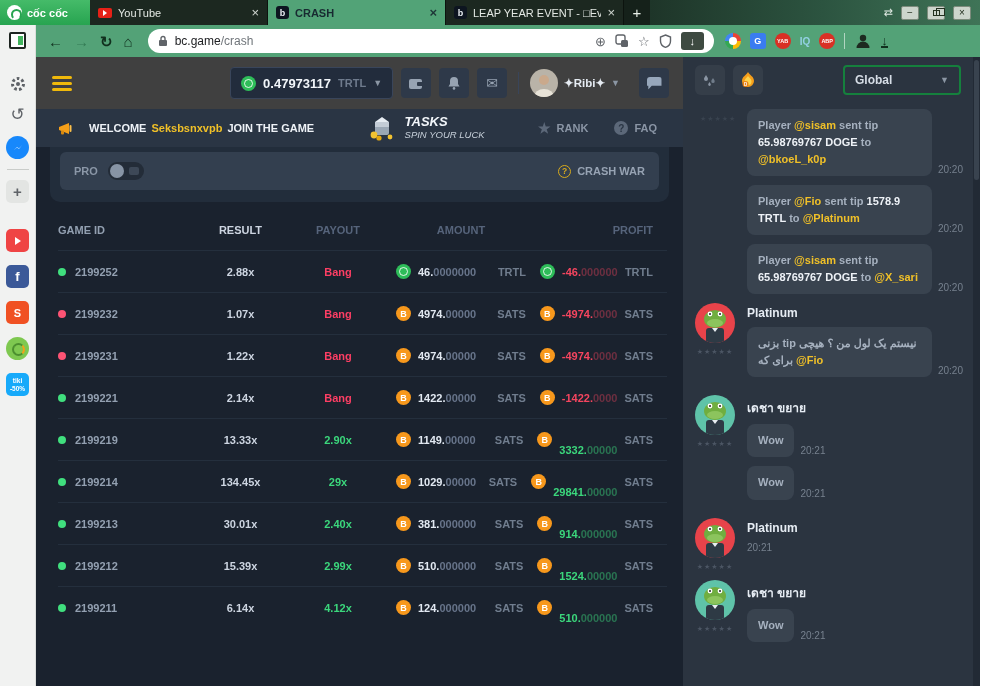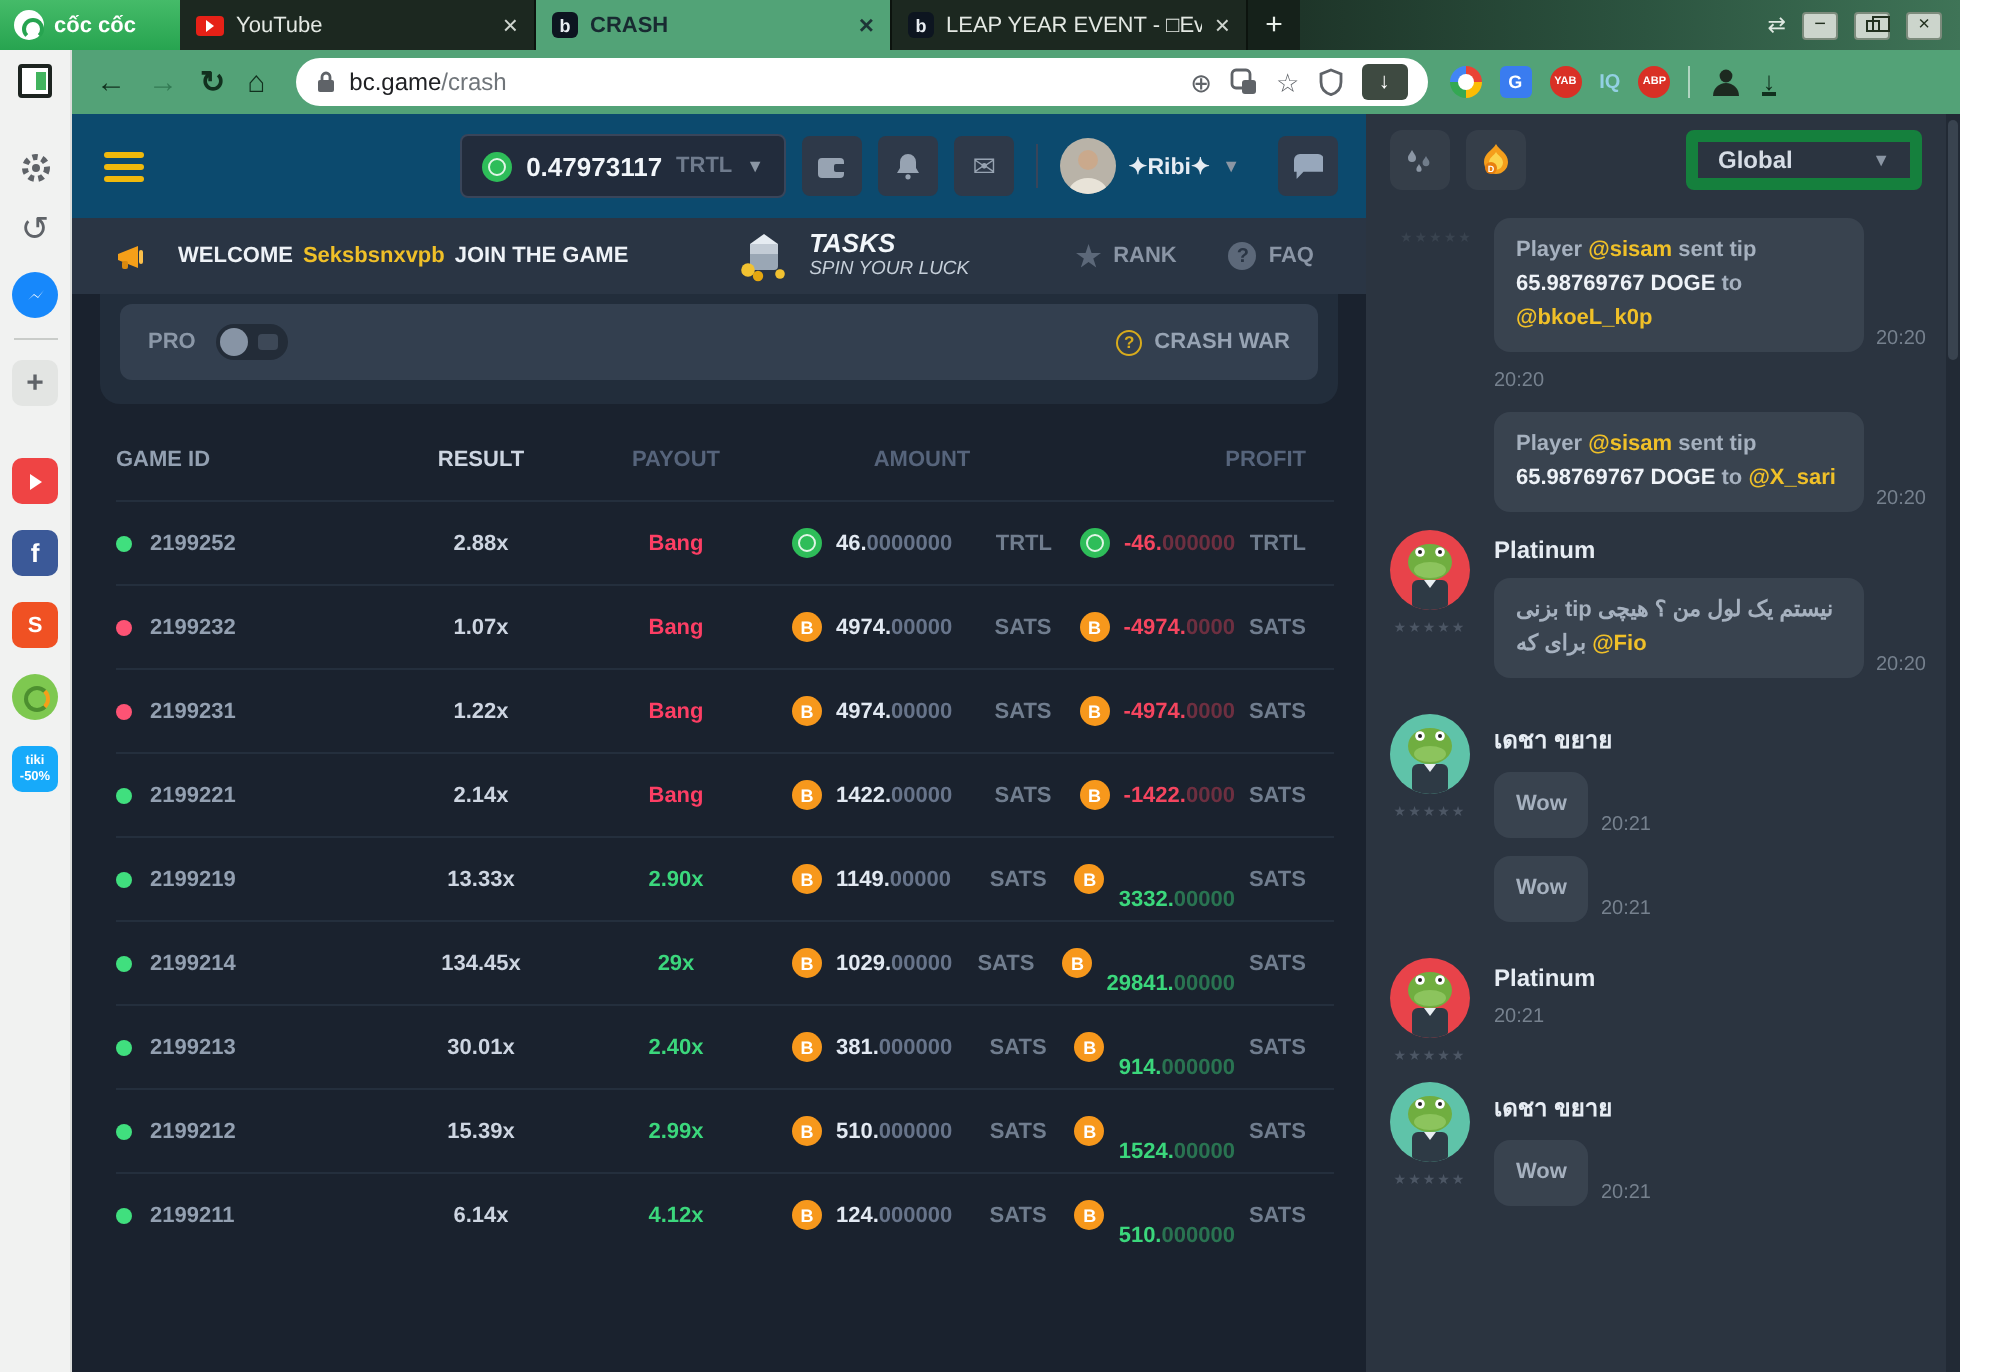--- a/index.html
+++ b/index.html
@@ -61,21 +61,21 @@
   .rail-shopee{background:#f05123;font-size:11px;}
   .rail-cc{background:#7ec850;border-radius:50%;position:relative;}
   .rail-cc::after{content:"";position:absolute;left:6px;top:6px;width:9px;height:9px;border-radius:50%;border:2px solid #4c8f2f;border-right-color:#f59f19;}
   .rail-tiki{background:#17aafa;font-size:6.5px;line-height:1.15;flex-direction:column;}
   .yt-play{border-left:6px solid #fff;border-top:4px solid transparent;border-bottom:4px solid transparent;}
 
   
   .page{position:absolute;top:57px;left:36px;right:0;bottom:0;display:flex;}
   .main{width:647px;flex:none;background:#1a222e;display:flex;flex-direction:column;overflow:hidden;}
 
-  .app-header{height:52px;background:#0c4a6e;display:flex;align-items:center;padding:0 14px;gap:9px;flex:none;}
+  .app-header{height:52px;background:#404040;display:flex;align-items:center;padding:0 14px;gap:9px;flex:none;}
   .burger{display:flex;flex-direction:column;gap:3px;padding:4px 2px;}
   .burger b{width:20px;height:3px;border-radius:2px;background:#f0b90b;}
   .hdr-center{margin-left:auto;display:flex;align-items:center;gap:8px;}
   .balance-pill{height:32px;border:1px solid #39455a;background:#222c3c;border-radius:4px;display:flex;align-items:center;gap:7px;padding:0 10px;}
   .coin{width:15px;height:15px;border-radius:50%;flex:none;display:flex;align-items:center;justify-content:center;font-size:9px;font-weight:bold;color:#fff;}
   .coin.trtl{background:#2ebd59;}
   .coin.trtl::after{content:"";width:7px;height:7px;border-radius:50%;border:1.5px solid rgba(255,255,255,.85);}
   .coin.sats{background:#f7981c;}
   .bal-val{color:#f2f6fa;font-size:13px;font-weight:bold;}
   .bal-cur{color:#6f7b8d;font-size:11px;font-weight:bold;}
@@ -133,21 +133,21 @@
   .val.loss{color:#f5455f;}
   .val.loss i{color:rgba(245,69,95,.38);}
   .val.winv{color:#3bd77c;margin-top:20px;}
   .val.winv i{color:rgba(59,215,124,.45);}
   .cur{margin-left:auto;color:#707d8e;}
 
   
   .chat{flex:1;background:#2b3440;display:flex;flex-direction:column;overflow:hidden;}
   .chat-top{height:46px;display:flex;align-items:center;gap:8px;padding:0 12px;flex:none;}
   .icon-btn{width:30px;height:30px;border-radius:6px;background:rgba(255,255,255,.05);display:flex;align-items:center;justify-content:center;}
-  .global-select{margin-left:auto;width:118px;height:30px;border:6px solid #15803d;border-radius:4px;display:flex;align-items:center;justify-content:space-between;padding:0 10px;color:#d6dde6;font-size:12px;font-weight:bold;}
+  .global-select{margin-left:auto;width:118px;height:30px;border:2px solid #15803d;border-radius:4px;display:flex;align-items:center;justify-content:space-between;padding:0 10px;color:#d6dde6;font-size:12px;font-weight:bold;}
   .chat-feed{flex:1;padding:6px 10px 0 12px;display:flex;flex-direction:column;gap:9px;overflow:hidden;}
   .msg{flex:none;}
   .msg.tip{display:flex;gap:6px;align-items:flex-end;margin-left:52px;position:relative;}
   .bubble{background:#39434f;border-radius:8px;padding:8px 11px;color:#a6b1bf;font-size:11px;line-height:1.55;font-weight:bold;max-width:216px;}
   .tk{unicode-bidi:isolate;}
   .tk.mention{color:#f0c028;}
   .tk.strong{color:#eef2f7;}
   .ts{font-size:10px;color:#76818e;flex:none;padding-bottom:1px;}
   .tip-stars{position:absolute;left:-47px;top:6px;font-size:7px;color:#39434f;letter-spacing:1px;}
   .msg.user{display:flex;gap:12px;}
@@ -544,20 +544,21 @@
           <span class="caret">▼</span>
         </span>
       </div>
       <div class="chat-feed">
           <div class="msg tip">
             <span class="tip-stars">★★★★★</span>
             <span class="bubble"><span class="tk text">Player</span> <span class="tk mention">@sisam</span> <span class="tk text">sent tip</span> <span class="tk strong">65.98769767 DOGE</span> <span class="tk text">to</span> <span class="tk mention">@bkoeL_k0p</span></span>
             <span class="ts">20:20</span>
           </div>
           <div class="msg tip">
+            <span class="bubble"><span class="tk text">Player</span> <span class="tk mention">@Fio</span> <span class="tk text">sent tip</span> <span class="tk strong">1578.9 TRTL</span> <span class="tk text">to</span> <span class="tk mention">@Platinum</span></span>
             <span class="ts">20:20</span>
           </div>
           <div class="msg tip">
             <span class="bubble"><span class="tk text">Player</span> <span class="tk mention">@sisam</span> <span class="tk text">sent tip</span> <span class="tk strong">65.98769767 DOGE</span> <span class="tk text">to</span> <span class="tk mention">@X_sari</span></span>
             <span class="ts">20:20</span>
           </div>
           <div class="msg user">
             <span class="av-col">
               <span class="avatar" style="background:#e8434a">
                 <svg width="40" height="40" viewBox="0 0 40 40">

